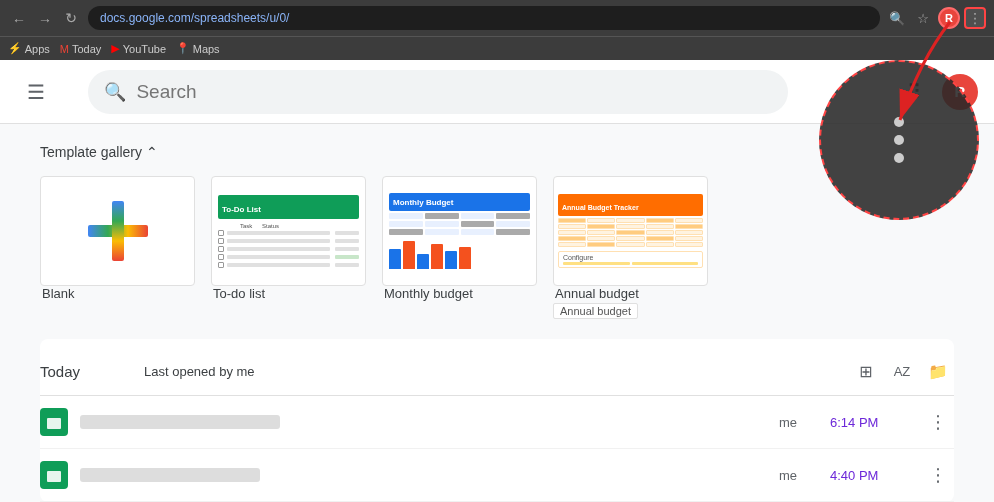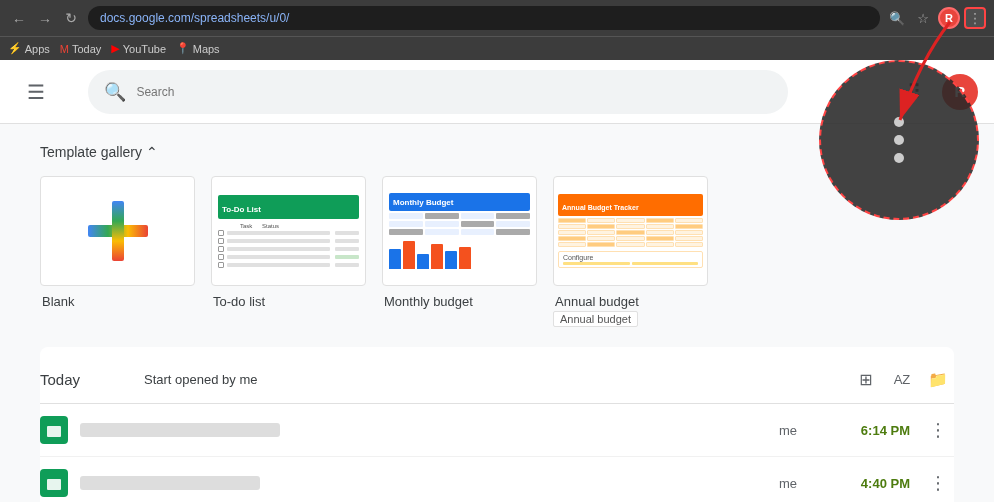--- a/index.html
+++ b/index.html
@@ -99,21 +99,21 @@
     .app-name { font-size: 22px; color: #5f6368; font-weight: 400; }
     .search-bar {
       flex: 1; max-width: 700px; margin: 0 20px;
       height: 44px; background: #f1f3f4; border-radius: 24px;
       display: flex; align-items: center; padding: 0 16px; gap: 10px;
       border: none;
     }
     .search-icon { color: #5f6368; font-size: 18px; }
     .search-input {
       flex: 1; background: none; border: none; outline: none;
-      font-size: 12px; color: #000000;
+      font-size: 19px; color: #000000;
     }
     .header-actions { margin-left: auto; display: flex; align-items: center; gap: 8px; }
     .grid-icon-btn {
       width: 40px; height: 40px; border-radius: 50%;
       background: none; border: none; cursor: pointer;
       display: flex; align-items: center; justify-content: center;
       color: #5f6368; font-size: 20px;
     }
     .user-avatar {
       width: 36px; height: 36px; border-radius: 50%;
@@ -143,21 +143,21 @@
     .template-card {
       width: 155px; cursor: pointer;
     }
     .template-thumb {
       width: 155px; height: 110px;
       border: 1px solid #e0e0e0; border-radius: 4px;
       background: #fff; overflow: hidden;
       display: flex; align-items: center; justify-content: center;
       position: relative;
     }
-    .template-label { font-size: 13px; color: #3c4043; margin-top: 8px; padding: 0 2px; }
+    .template-label { font-size: 13px; color: #3c4043; padding: 0 2px; }
 
     
     .blank-thumb { background: #fff; }
     .plus-icon {
       width: 60px; height: 60px;
       position: relative;
     }
     .plus-h {
       position: absolute; top: 50%; left: 0; transform: translateY(-50%);
       width: 100%; height: 12px; border-radius: 2px;
@@ -238,21 +238,21 @@
       display: flex; align-items: center; justify-content: center;
       flex-shrink: 0;
     }
     .file-icon-inner { width: 14px; height: 11px; background: #fff; opacity: 0.9; border-radius: 1px; margin-top: 2px; }
     .file-name { flex: 1; font-size: 14px; color: #3c4043; }
     .file-name-blur {
       height: 14px; background: #ddd; border-radius: 3px;
       width: 200px;
     }
     .file-owner { width: 60px; font-size: 13px; color: #5f6368; text-align: center; }
-    .file-time { width: 80px; font-size: 13px; color: #4d7c0f; text-align: right; font-weight: bold; }
+    .file-time { width: 80px; font-size: 13px; color: #6d28d9; text-align: left; }
     .file-more {
       width: 32px; height: 32px; border-radius: 50%;
       background: none; border: none; cursor: pointer;
       display: flex; align-items: center; justify-content: center;
       color: #5f6368; font-size: 18px;
     }
 
     
     .annotation-overlay {
       position: fixed;
@@ -492,21 +492,21 @@
         </div>
       </div>
 
     </div>
   </div>
 
   <div class="files-section">
     <div class="files-header">
       <span class="files-title">Today</span>
       <button class="filter-btn">
-        <span>Start opened by me</span>
+        <span>Last opened by me</span>
       </button>
       <div class="files-view-controls">
         <button class="view-btn">
           <span>⊞</span>
         </button>
         <button class="view-btn">
           <span style="font-size:13px;font-weight:normal;">AZ</span>
         </button>
         <button class="view-btn">
           <span>📁</span>

